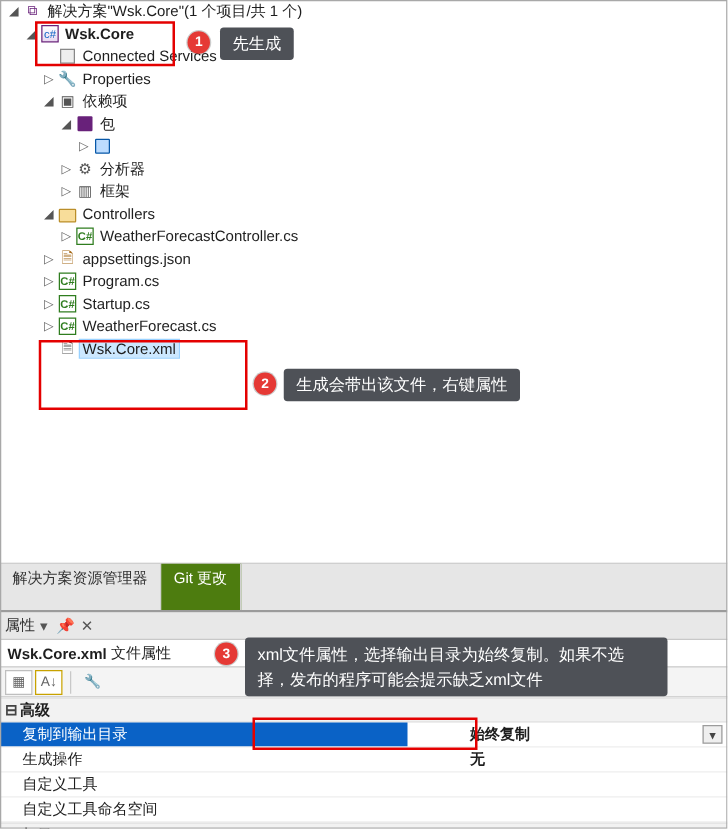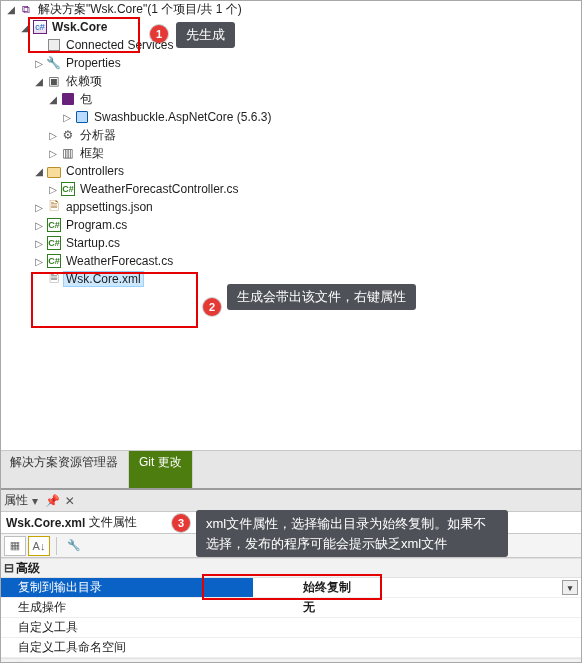--- a/index.html
+++ b/index.html
@@ -63,21 +63,21 @@
     box-shadow:0 0 0 1px rgba(0,0,0,.2);
   }
   .anno-tip {
     position:absolute;
     background:#4e5157;color:#fff;
     padding:4px 10px;
     font-size:13px;
     border-radius:3px;
     white-space:nowrap;
   }
-  .anno-tip.multiline { white-space:normal; width:312px; line-height:1.5;}
+  .anno-tip.multiline { white-space:normal; width:338px; line-height:1.5;}
 
   
   .bottom-tabs {
     height:38px;background:#e6e6e6;border-top:1px solid #c8c8c8;
     display:flex;align-items:stretch;
     border-right:1px solid #cfcfcf;
   }
   .bottom-tabs .tab {
     padding:3px 10px;font-size:12px;color:#333;border-right:1px solid #d0d0d0;
   }
@@ -108,21 +108,21 @@
   .tool-btn.pushed { border:1px solid #c8a200; background:#fff; }
   .grid { font-size:12px; }
   .grid .cathdr {
     display:flex;align-items:center;height:20px;background:#f2f2f2;border-bottom:1px solid #e1e1e1;border-top:1px solid #e1e1e1;
     font-weight:600;padding-left:4px;
   }
   .grid .cathdr .exp { width:12px;color:#444; }
   .grid .row {
     display:flex;height:20px;border-bottom:1px solid #eee;
   }
-  .grid .row .name { width:253px;padding-left:18px;display:flex;align-items:center; }
+  .grid .row .name { width:326px;padding-left:18px;display:flex;align-items:center; }
   .grid .row .val { flex:1;padding-left:6px;display:flex;align-items:center;font-weight:600;position:relative;margin-left:44px; }
   .grid .row.selected .name { background:#0a62c6;color:#fff; }
   .grid .row.selected .val .dd {
     position:absolute;right:4px;top:2px;width:16px;height:15px;border:1px solid #9c9c9c;background:#efefef;
     display:flex;align-items:center;justify-content:center;font-size:9px;color:#444;
   }
   .desc-pane { height:28px;border-top:1px solid #c8c8c8;background:#f4f4f4; }
   .page-border { position:absolute; top:0; left:0; width:582px; height:663px; border:1px solid #a8a8a8; pointer-events:none; }
 </style>
 </head>
@@ -175,21 +175,20 @@
       </span>
     <span class="node-label">包</span>
   </div>
 
   <div class="tree-row">
     <span class="indent" style="width:56px"></span>
     <span class="tw closed"></span>
     <span class="node-ico">
         <span class="ico-pkg"></span>
       </span>
-    <span class="node-label">Swashbuckle.AspNetCore (5.6.3)</span>
   </div>
 
   <div class="tree-row">
     <span class="indent" style="width:42px"></span>
     <span class="tw closed"></span>
     <span class="node-ico ico-ref">⚙</span>
     <span class="node-label">分析器</span>
   </div>
 
   <div class="tree-row">
@@ -256,21 +255,21 @@
     <span class="node-ico ico-xml">🗎</span>
     <span class="node-label selected">Wsk.Core.xml</span>
   </div>
 
   <div class="hl-red" style="top:17px;left:28px;width:112px;height:36px"></div>
   <div class="anno-circle" style="top:25px;left:150px">1</div>
   <div class="anno-tip" style="top:22px;left:176px">先生成</div>
 
   <div class="hl-red" style="top:272px;left:31px;width:167px;height:56px"></div>
   <div class="anno-circle" style="top:298px;left:203px">2</div>
-  <div class="anno-tip" style="top:284px;left:227px">生成会带出该文件，右键属性</div>
+  <div class="anno-tip" style="top:295px;left:227px">生成会带出该文件，右键属性</div>
 </div>
 
 <div class="bottom-tabs">
   <div class="tab">解决方案资源管理器</div>
   <div class="tab git">Git 更改</div>
 </div>
 
 <div class="props-panel">
   <div class="props-titlebar">
     <span>属性</span>

